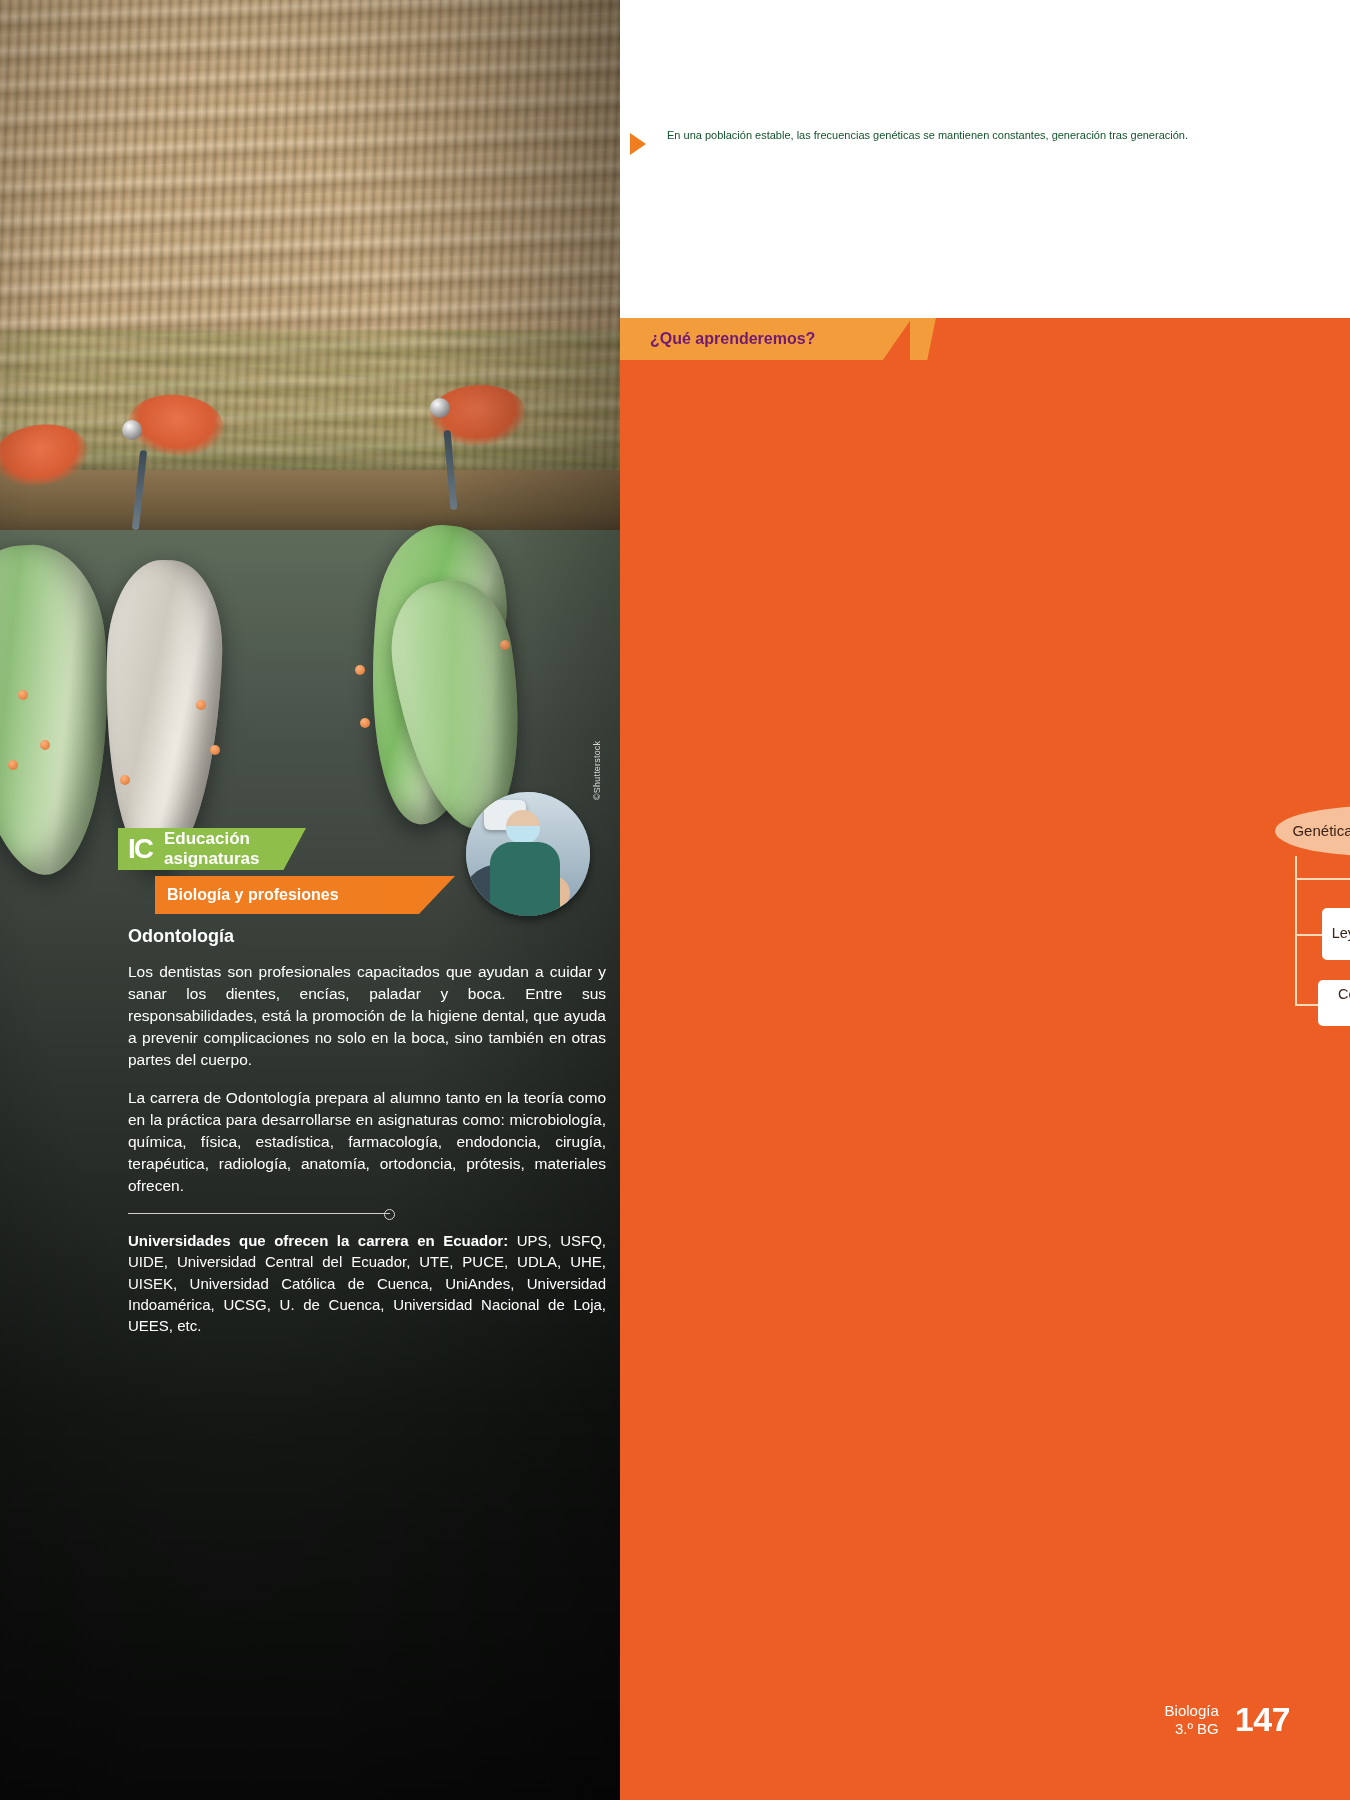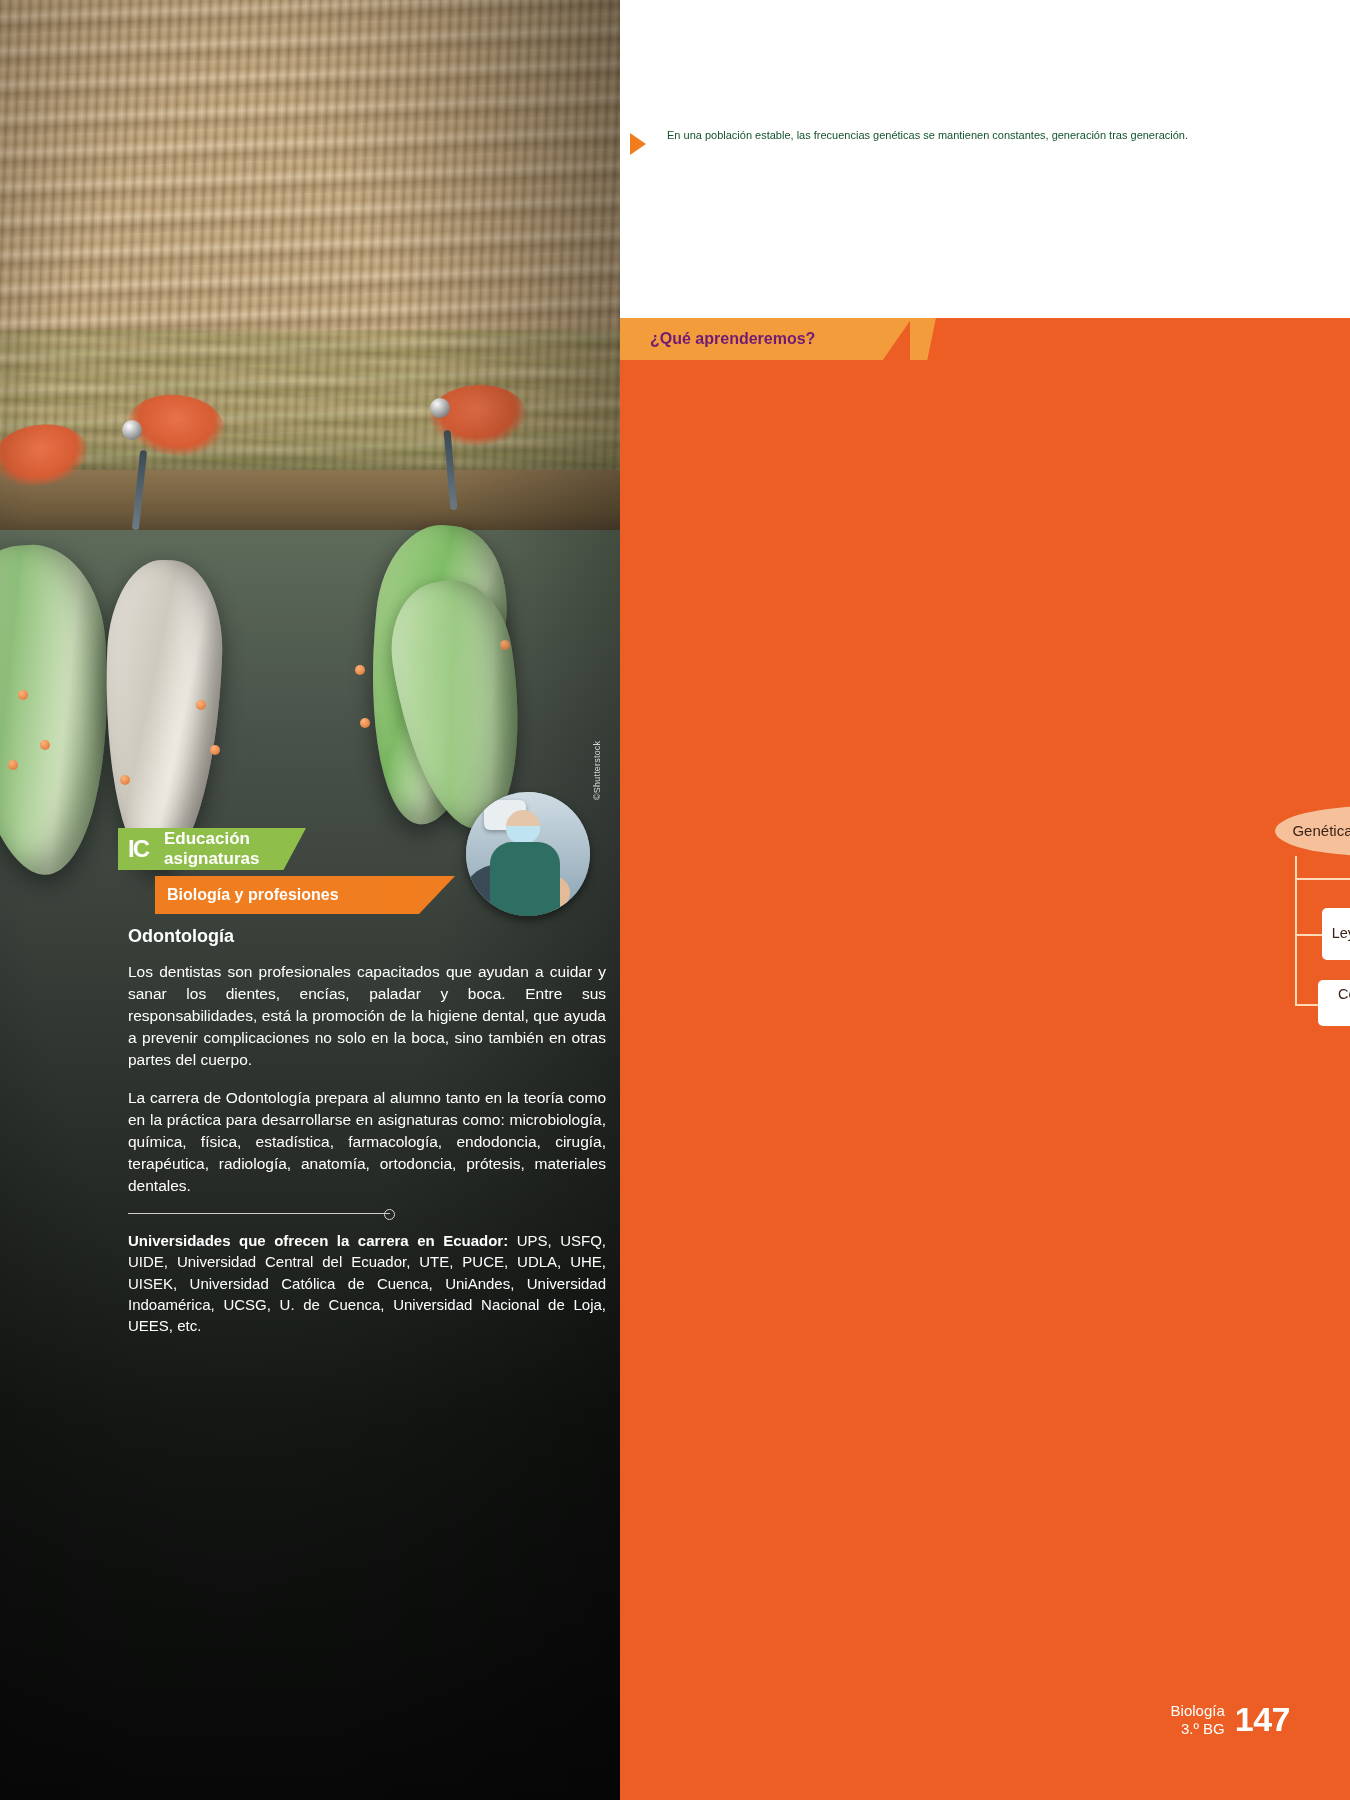--- a/index.html
+++ b/index.html
@@ -126,21 +126,21 @@
     white-space:nowrap;
   }
 
   
   .fin-tab {
     position:absolute; left:118px; top:828px; height:42px; width:188px;
     background:#8fbf4a; display:flex; align-items:center;
     clip-path: polygon(0 0, 100% 0, 88% 100%, 0 100%);
   }
   .fin-tab .ic {
-    color:#ffffff; font-weight:bold; font-size:24px; letter-spacing:-2px;
+    color:#ffffff; font-weight:bold; font-size:28px; letter-spacing:-2px;
     padding-left:10px; width:46px;
   }
   .fin-tab .fin-label { color:#ffffff; font-weight:bold; font-size:17px; line-height:1.15; }
 
   .bio-bar {
     position:absolute; left:118px; top:876px; width:300px; height:38px;
     background:#f07d1f; display:flex; align-items:center;
     clip-path: polygon(0 0, 100% 0, 88% 100%, 0 100%);
     margin-left: 37px;
   }
@@ -213,21 +213,21 @@
   }
   .b-hw   { left:702px; top:908px; width:152px; height:52px; }
   .b-ce   { left:698px; top:980px; width:140px; height:46px; }
   .conn { position:absolute; background:#ffd9b8; }
   .conn.v { width:2px; }
   .conn.h { height:2px; }
 
   
   .footer {
     position:absolute; left:960px; top:1700px; width:330px;
-    display:flex; align-items:flex-end; justify-content:flex-end; gap:10px;
+    display:flex; align-items:flex-end; justify-content:flex-end; gap:16px;
     color:#ffffff;
   }
   .footer .lbl { text-align:right; font-size:15px; line-height:1.25; }
   .footer .pg { font-size:34px; font-weight:bold; letter-spacing:-.5px; }
 </style>
 </head>
 <body>
 
 <div class="page">
 
@@ -282,21 +282,21 @@
     </div>
 
     <div class="bio-bar">
       <span>Biología y profesiones</span>
     </div>
     <div class="bio-bar-ext"></div>
 
     <div class="article">
       <h3>Odontología</h3>
       <p>Los dentistas son profesionales capacitados que ayudan a cuidar y sanar los dientes, encías, paladar y boca. Entre sus responsabilidades, está la promoción de la higiene dental, que ayuda a prevenir complicaciones no solo en la boca, sino también en otras partes del cuerpo.</p>
-      <p>La carrera de Odontología prepara al alumno tanto en la teoría como en la práctica para desarrollarse en asignaturas como: microbiología, química, física, estadística, farmacología, endodoncia, cirugía, terapéutica, radiología, anatomía, ortodoncia, prótesis, materiales dentales.</p>
+      <p>La carrera de Odontología prepara al alumno tanto en la teoría como en la práctica para desarrollarse en asignaturas como: microbiología, química, física, estadística, farmacología, endodoncia, cirugía, terapéutica, radiología, anatomía, ortodoncia, prótesis, materiales ofrecen.</p>
       <div class="rule"></div>
       <div class="unis">
         <b>Universidades que ofrecen la carrera en Ecuador:</b><span> UPS, USFQ, UIDE, Universidad Central del Ecuador, UTE, PUCE, UDLA, UHE, UISEK, Universidad Católica de Cuenca, UniAndes, Universidad Indoamérica, UCSG, U. de Cuenca, Universidad Nacional de Loja, UEES, etc.</span>
       </div>
     </div>
   </div>
 
   <div class="right-col">
     <div class="orange-panel"></div>
     <div class="intro-arrow"></div>

